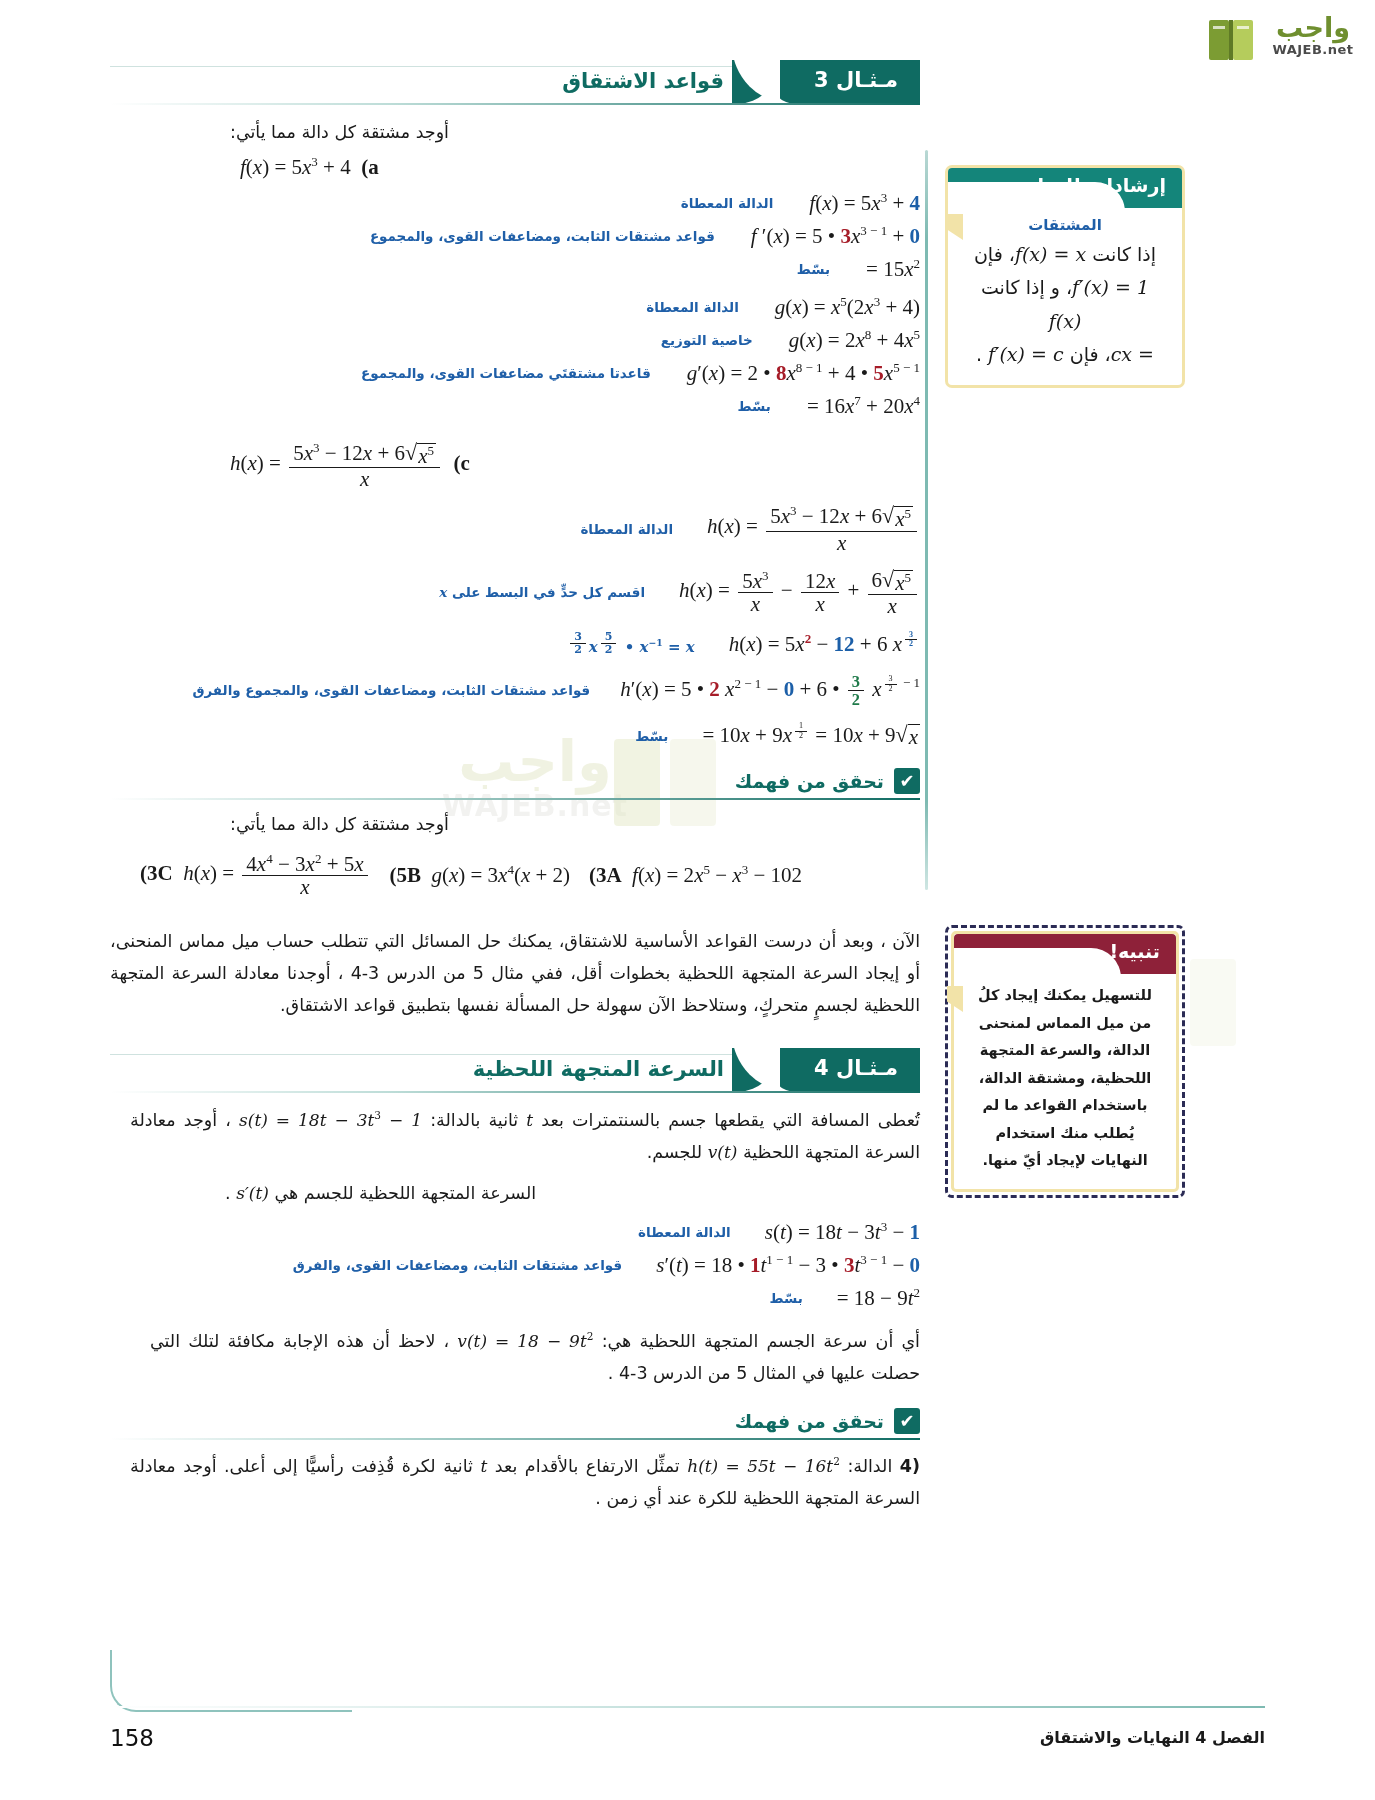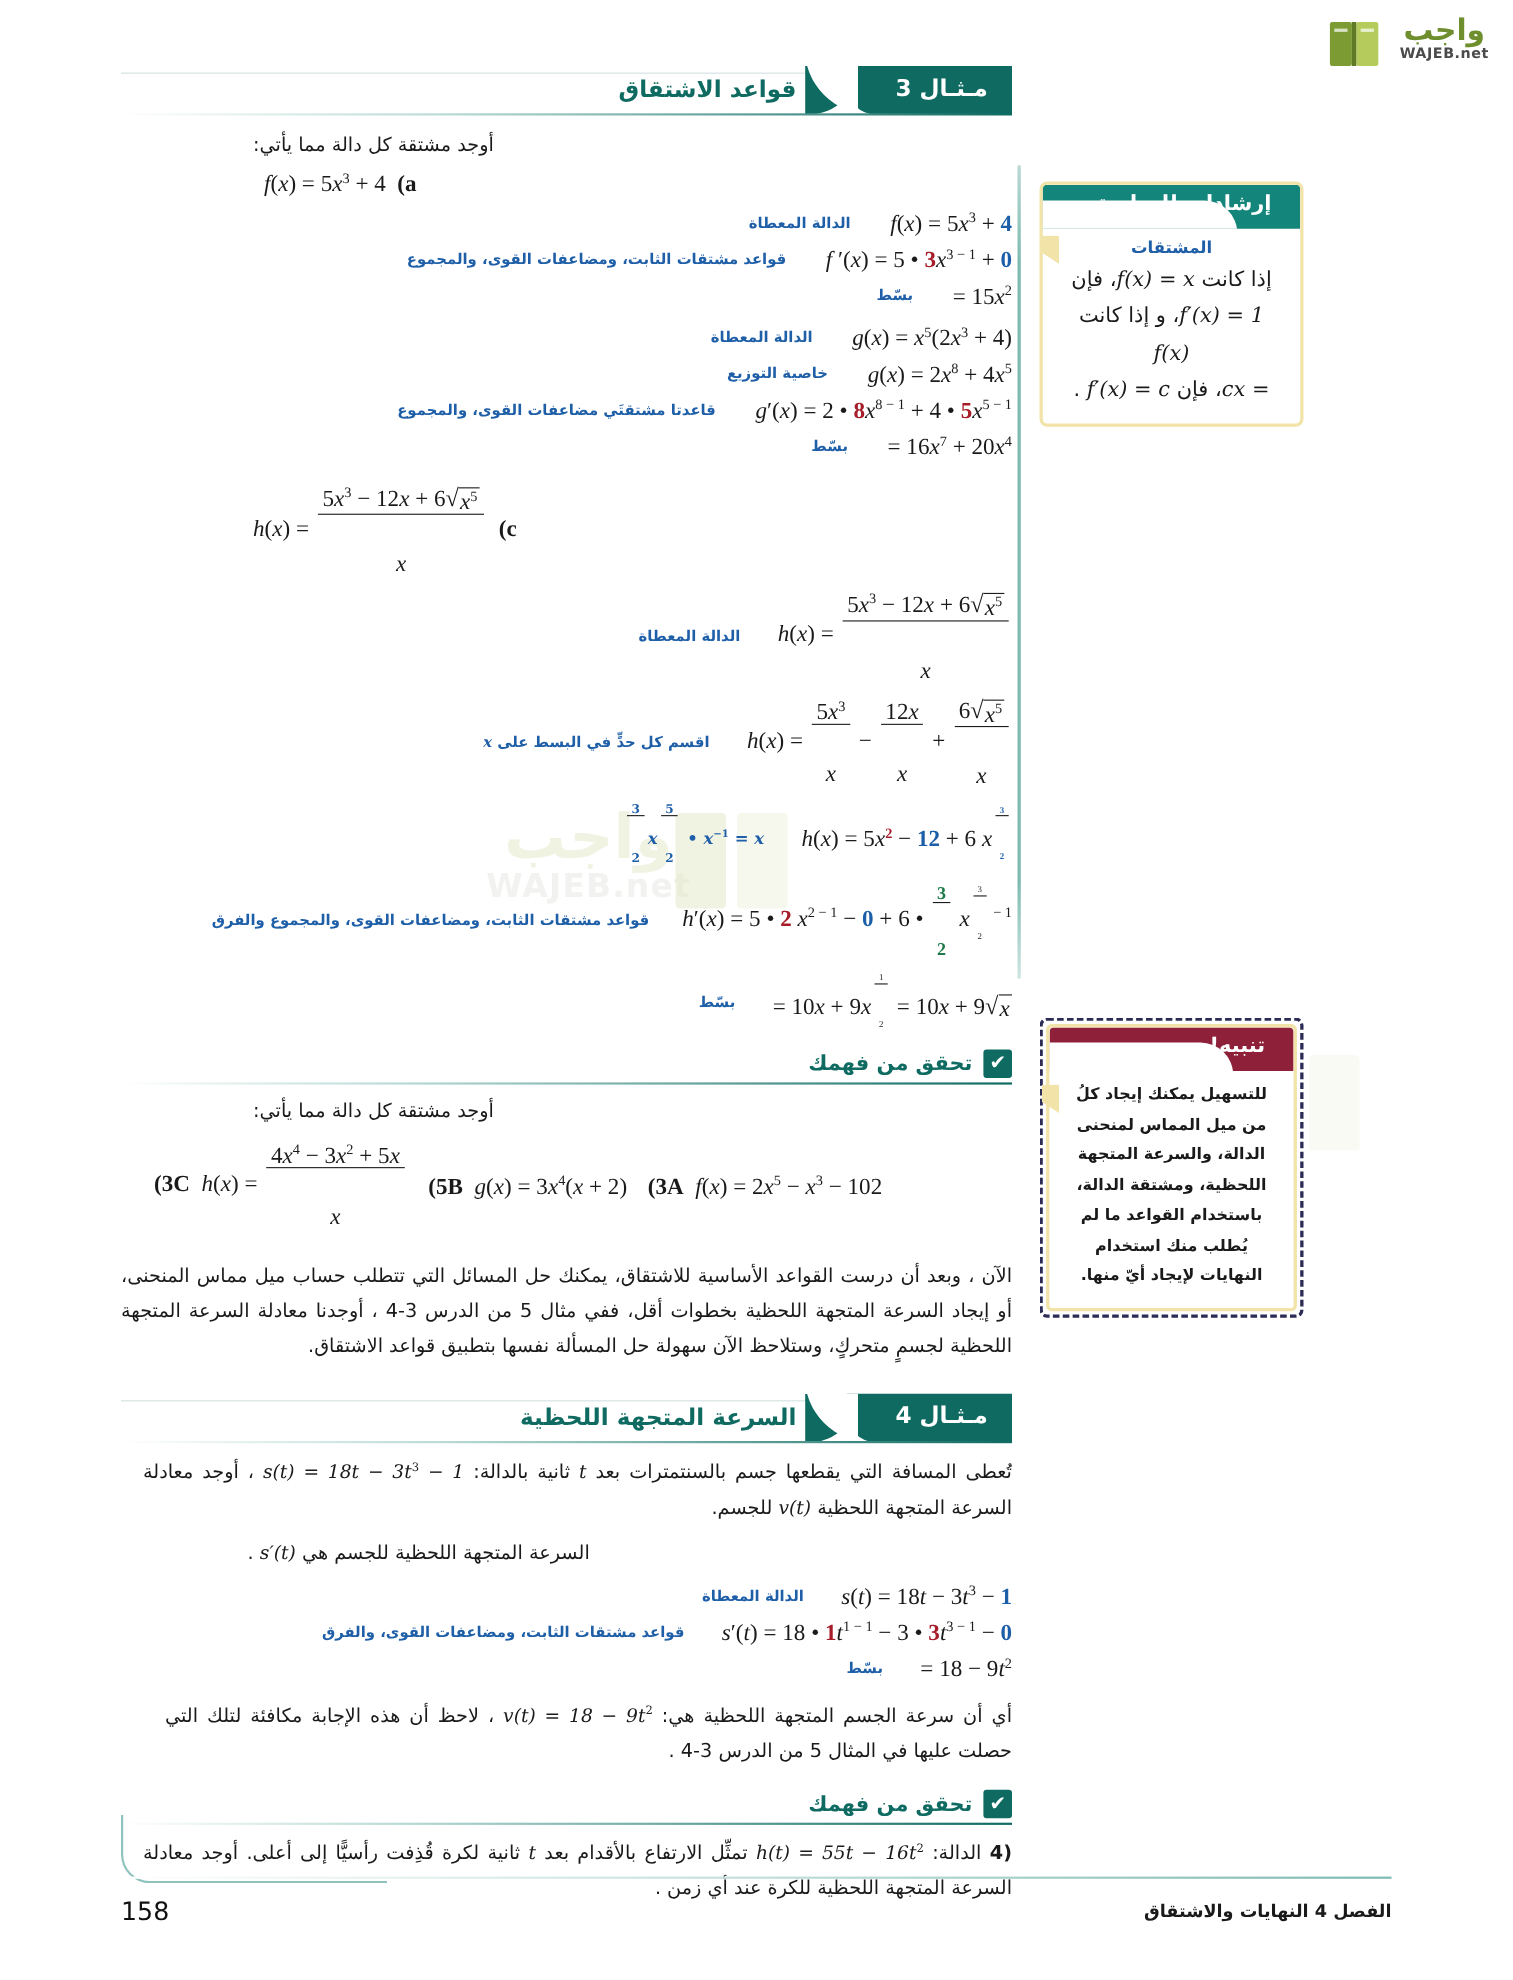--- a/index.html
+++ b/index.html
@@ -56,21 +56,21 @@
   .lab{color:#1f5fa8;font-size:13.5px;font-weight:bold;direction:rtl;white-space:nowrap;}
   .eq{font-family:Liberation Serif, serif;font-size:21px;direction:ltr;white-space:nowrap;}
   .eq i{font-style:italic;}
   sup,sub{font-size:.62em;font-style:normal;}
   .red{color:#a61c28;font-weight:bold;}
   .blu{color:#1c5fa8;font-weight:bold;}
   .grn{color:#1f7a4a;font-weight:bold;}
 
   
   .frac{display:inline-flex;flex-direction:column;align-items:center;vertical-align:middle;
-        margin:0 3px;line-height:1.05;gap:33px;}
+        margin:0 3px;line-height:1.05;}
   .frac .nu{padding:0 4px;border-bottom:1.4px solid #1a1a1a;}
   .frac .de{padding:0 4px;}
   .frac.sm{font-size:.62em;}
   
   .rad{display:inline-flex;align-items:flex-start;}
   .rad .sign{font-size:1.05em;}
   .rad .body{border-top:1.4px solid #1a1a1a;padding:0 2px 0 1px;margin-top:2px;}
 
   .para{font-size:17.5px;line-height:1.85;text-align:justify;}
   .para .m{font-size:17px;}
@@ -83,21 +83,21 @@
      border-radius:3px;color:#fff;font-size:18px;line-height:26px;text-align:center;font-weight:bold;}
   .chk .ttl{position:absolute;right:36px;top:2px;color:#0f6b62;font-size:19px;font-weight:bold;}
 
   
   .sbox{position:relative;margin-bottom:26px;}
   .sbox .frame{position:relative;background:#fff;border:3px solid #f0e4ab;border-radius:7px;}
   .sbox .hdr{position:relative;height:40px;border-radius:4px 4px 0 0;overflow:hidden;}
   .sbox .hdr .fill{position:absolute;inset:0;}
   .sbox .hdr .wave{position:absolute;left:-6px;bottom:-4px;width:78%;height:30px;background:#fff;
       border-radius:0 30px 0 0;}
-  .sbox .hdr .t{position:absolute;right:26px;top:6px;color:#fff;font-size:19px;font-weight:bold;z-index:2;}
+  .sbox .hdr .t{position:absolute;right:16px;top:6px;color:#fff;font-size:19px;font-weight:bold;z-index:2;}
   .sbox .body{padding:8px 14px 14px;}
   .sbox .sub{color:#1f5fa8;font-size:15px;font-weight:bold;text-align:center;margin-bottom:4px;}
   .sbox .txt{font-size:19px;line-height:1.75;text-align:center;}
   .sbox .txt .m{font-family:"DejaVu Serif","Liberation Serif",serif;font-style:italic;}
   .sbox .flag{position:absolute;left:-1px;top:46px;width:16px;height:26px;background:#f2e3a8;
       clip-path:polygon(0 0,100% 0,100% 100%,0 60%);}
 
   .sbox.guide .hdr .fill{background:#14857a;}
   .sbox.guide .frame{border-color:#f2e3a8;}
 

